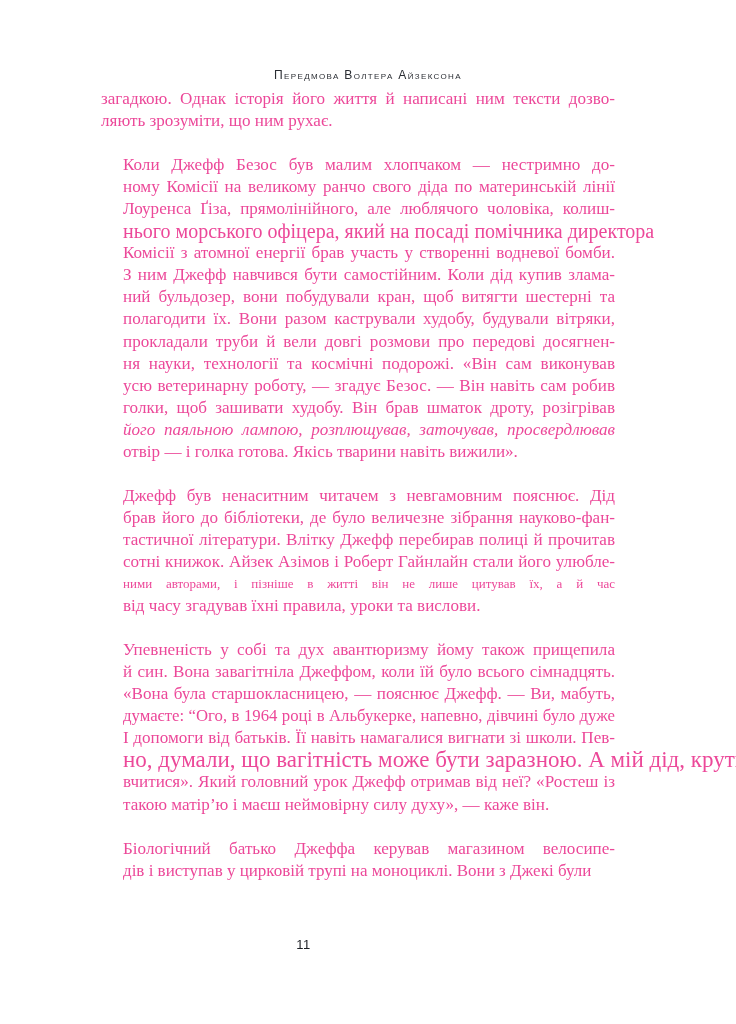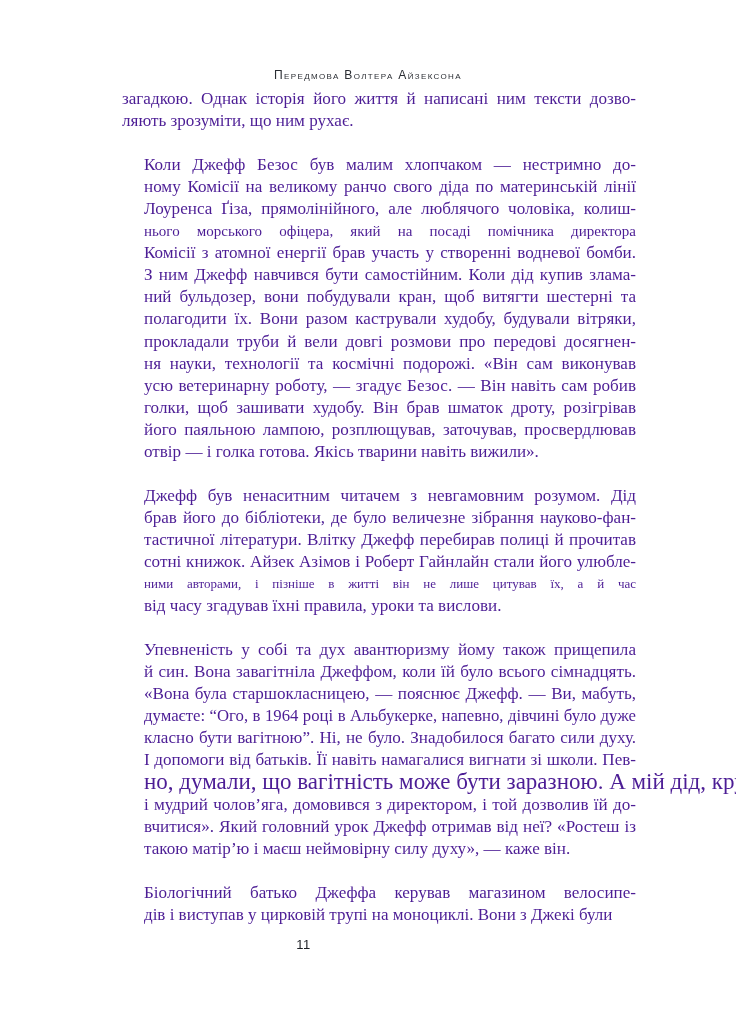--- a/index.html
+++ b/index.html
@@ -42,27 +42,27 @@
     font-weight: 400;
     white-space: nowrap;
     text-indent: 0;
     margin-top: 19px;
   }
 
   
   .text-column {
     position: absolute;
     top: 88px;
-    left: 122px;
+    left: 101px;
     width: 514px;
     text-align: justify;
     text-justify: inter-word;
     font-size: 17.1px;
     line-height: 22.05px;
-    color: #4c1d95;
+    color: #ec4899;
     hyphens: manual;
     -webkit-hyphens: manual;
     word-spacing: 0px;
   }
 
   .text-column p {
     margin: 0;
     padding: 0;
     text-indent: 22px;
     text-align: justify;
@@ -115,49 +115,47 @@
   <div class="text-column">
     <div id="paragraphs-host">
         <p class="no-indent">
           <span class="jline" style="font-size: 17.1px;">загадкою. Однак історія його життя й написані ним тексти дозво-</span>
           <span class="jline last" style="font-size: 17.1px;">ляють зрозуміти, що ним рухає.</span>
         </p>
         <p class="">
           <span class="jline indent" style="font-size: 17.1px;">Коли Джефф Безос був малим хлопчаком — нестримно до-</span>
           <span class="jline" style="font-size: 17.1px;">ному Комісії на великому ранчо свого діда по материнській лінії</span>
           <span class="jline" style="font-size: 17.1px;">Лоуренса Ґіза, прямолінійного, але люблячого чоловіка, колиш-</span>
-          <span class="jline" style="font-size: 15px;">нього морського офіцера, який на посаді помічника директора</span>
+          <span class="jline" style="font-size: 20px;">нього морського офіцера, який на посаді помічника директора</span>
           <span class="jline" style="font-size: 17.1px;">Комісії з атомної енергії брав участь у створенні водневої бомби.</span>
           <span class="jline" style="font-size: 17.1px;">З ним Джефф навчився бути самостійним. Коли дід купив злама-</span>
           <span class="jline" style="font-size: 17.1px;">ний бульдозер, вони побудували кран, щоб витягти шестерні та</span>
           <span class="jline" style="font-size: 17.1px;">полагодити їх. Вони разом кастрували худобу, будували вітряки,</span>
           <span class="jline" style="font-size: 17.1px;">прокладали труби й вели довгі розмови про передові досягнен-</span>
           <span class="jline" style="font-size: 17.1px;">ня науки, технології та космічні подорожі. «Він сам виконував</span>
           <span class="jline" style="font-size: 17.1px;">усю ветеринарну роботу, — згадує Безос. — Він навіть сам робив</span>
           <span class="jline" style="font-size: 17.1px;">голки, щоб зашивати худобу. Він брав шматок дроту, розігрівав</span>
-          <span class="jline" style="font-size: 17.1px;">його паяльною лампою, розплющував, заточував, просвердлював</span>
+          <span class="jline" style="font-size: 17.1px; font-style: italic;">його паяльною лампою, розплющував, заточував, просвердлював</span>
           <span class="jline last" style="font-size: 17.1px;">отвір — і голка готова. Якісь тварини навіть вижили».</span>
         </p>
         <p class="">
-          <span class="jline indent" style="font-size: 17.1px;">Джефф був ненаситним читачем з невгамовним розумом. Дід</span>
+          <span class="jline indent" style="font-size: 17.1px;">Джефф був ненаситним читачем з невгамовним пояснює. Дід</span>
           <span class="jline" style="font-size: 17.1px;">брав його до бібліотеки, де було величезне зібрання науково-фан-</span>
           <span class="jline" style="font-size: 17.1px;">тастичної літератури. Влітку Джефф перебирав полиці й прочитав</span>
           <span class="jline" style="font-size: 17.1px;">сотні книжок. Айзек Азімов і Роберт Гайнлайн стали його улюбле-</span>
           <span class="jline" style="font-size: 13px;">ними авторами, і пізніше в житті він не лише цитував їх, а й час</span>
           <span class="jline last" style="font-size: 17.1px;">від часу згадував їхні правила, уроки та вислови.</span>
         </p>
         <p class="">
           <span class="jline indent" style="font-size: 17.1px;">Упевненість у собі та дух авантюризму йому також прищепила</span>
           <span class="jline" style="font-size: 17.1px;">й син. Вона завагітніла Джеффом, коли їй було всього сімнадцять.</span>
           <span class="jline" style="font-size: 17.1px;">«Вона була старшокласницею, — пояснює Джефф. — Ви, мабуть,</span>
           <span class="jline" style="font-size: 16.74px;">думаєте: “Ого, в 1964 році в Альбукерке, напевно, дівчині було дуже</span>
-          <span class="jline" style="font-size: 17.1px;">класно бути вагітною”. Ні, не було. Знадобилося багато сили духу.</span>
           <span class="jline" style="font-size: 17.1px;">І допомоги від батьків. Її навіть намагалися вигнати зі школи. Пев-</span>
           <span class="jline" style="font-size: 23px;">но, думали, що вагітність може бути заразною. А мій дід, крутий</span>
-          <span class="jline" style="font-size: 17.1px;">і мудрий чолов’яга, домовився з директором, і той дозволив їй до-</span>
           <span class="jline" style="font-size: 17.1px;">вчитися». Який головний урок Джефф отримав від неї? «Ростеш із</span>
           <span class="jline last" style="font-size: 17.1px;">такою матір’ю і маєш неймовірну силу духу», — каже він.</span>
         </p>
         <p class="">
           <span class="jline indent" style="font-size: 17.1px;">Біологічний батько Джеффа керував магазином велосипе-</span>
           <span class="jline last" style="font-size: 17px;">дів і виступав у цирковій трупі на моноциклі. Вони з Джекі були</span>
         </p>
       </div>
   </div>
 

